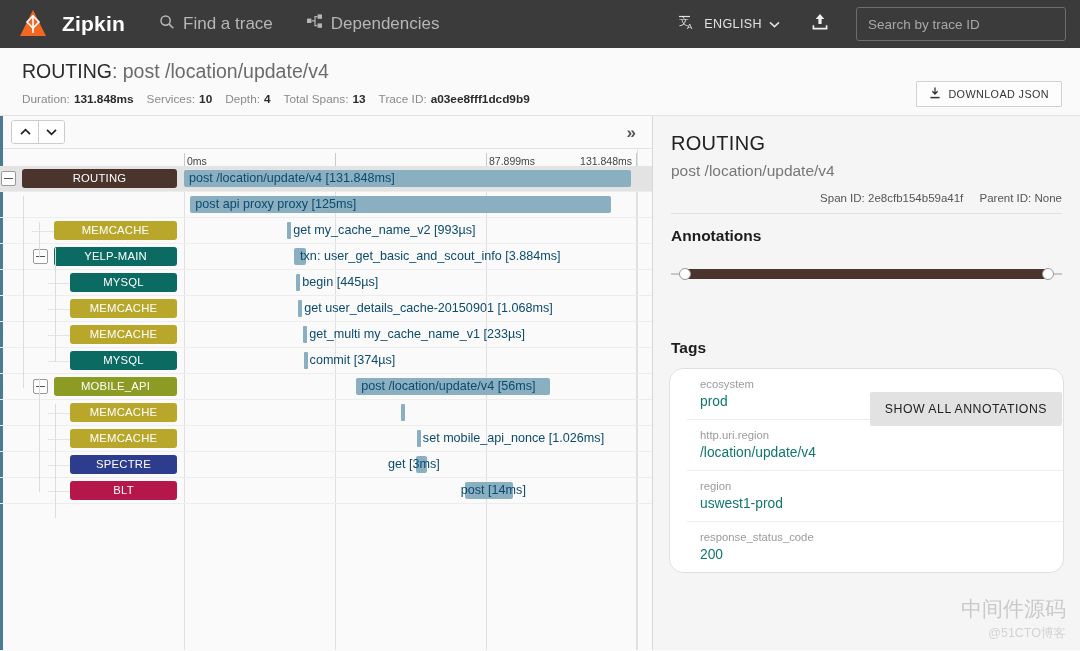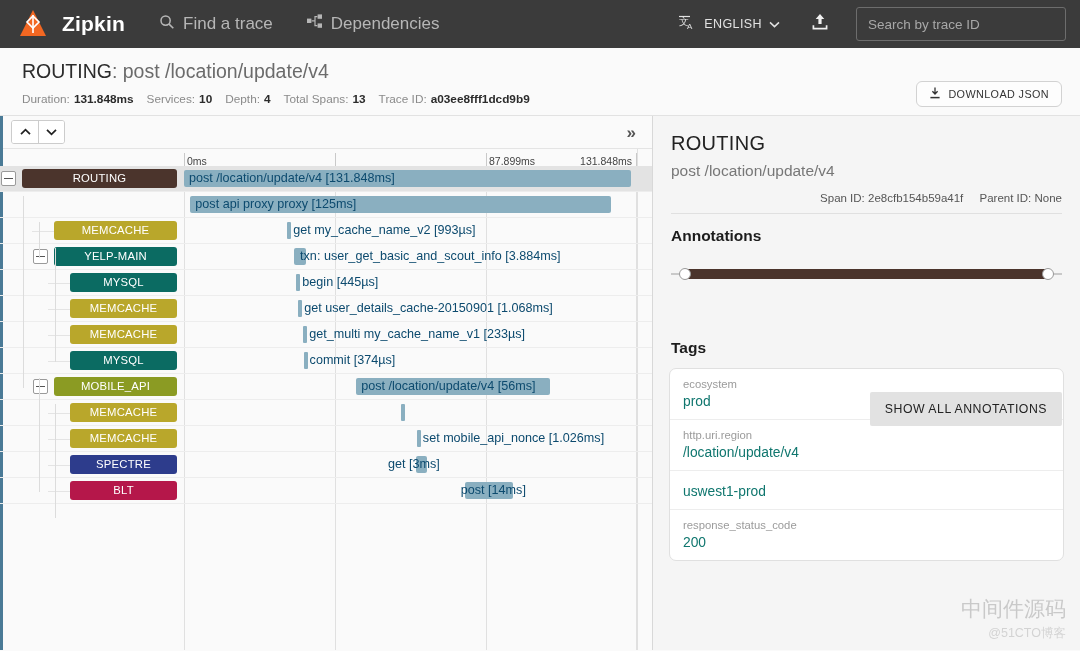--- a/index.html
+++ b/index.html
@@ -47,21 +47,21 @@
   #trace-title { font-size: 19.5px; color: #6b6b6b; font-weight: normal; }
   #trace-title b { color: #2b2b2b; font-weight: normal; }
   #trace-meta {
     margin-top: 9px; font-size: 11.8px; color: #8a8a8a;
     display: flex; gap: 4px; align-items: baseline; flex-wrap: nowrap;
   }
   #trace-meta .mv { color: #2b2b2b; font-weight: bold; margin-right: 9px; }
   #download-json {
     position: absolute; right: 18px; bottom: 8px;
     height: 26px; padding: 0 12px; background: #fdfdfd;
-    border: 1px solid #d2d2d2; border-radius: 6px;
+    border: 1px solid #d2d2d2; border-radius: 1px;
     font-size: 10.8px; color: #333; letter-spacing: .4px;
     display: flex; align-items: center; gap: 7px; cursor: pointer;
     font-family: "Liberation Sans", sans-serif;
   }
 
   
   #body-split { display: flex; height: 534px; }
   #left-pane {
     width: 653px; border-right: 1px solid #d8d8d8;
     background: #fafafa; position: relative; overflow: hidden;
@@ -173,21 +173,21 @@
   #show-all-anno {
     position: absolute; right: 18px; top: 276px;
     background: #e2e2e2; border: none; border-radius: 2px;
     padding: 10px 15px; font-size: 12.3px; color: #222;
     letter-spacing: .5px; cursor: pointer;
     font-family: "Liberation Sans", sans-serif;
   }
   #tags-title { padding-top: 58px; }
   #tags-box {
     margin: 11px 16px 0 16px; background: #fff;
-    border: 1px solid #e0e0e0; border-radius: 7px;
+    border: 1px solid #e0e0e0; border-radius: 14px; padding-left: 17px;
   }
   .tag-row { padding: 9px 13px 10px 13px; border-bottom: 1px solid #ededed; }
   .tag-row:last-child { border-bottom: none; }
   .tag-key { font-size: 11.3px; color: #9b9b9b; }
   .tag-val { font-size: 13.8px; color: #0f766e; margin-top: 4px; }
 
   
   #wm {
     position: absolute; right: 14px; bottom: 8px;
     pointer-events: none; user-select: none; opacity: .42;
@@ -459,20 +459,21 @@
     <div id="tags-box">
         <div class="tag-row">
           <div class="tag-key">ecosystem</div>
           <div class="tag-val">prod</div>
         </div>
         <div class="tag-row">
           <div class="tag-key">http.uri.region</div>
           <div class="tag-val">/location/update/v4</div>
         </div>
         <div class="tag-row">
+          <div class="tag-key">region</div>
           <div class="tag-val">uswest1-prod</div>
         </div>
         <div class="tag-row">
           <div class="tag-key">response_status_code</div>
           <div class="tag-val">200</div>
         </div>
       </div>
 
     <div id="wm">
       <div id="wm-main">中间件源码</div>

